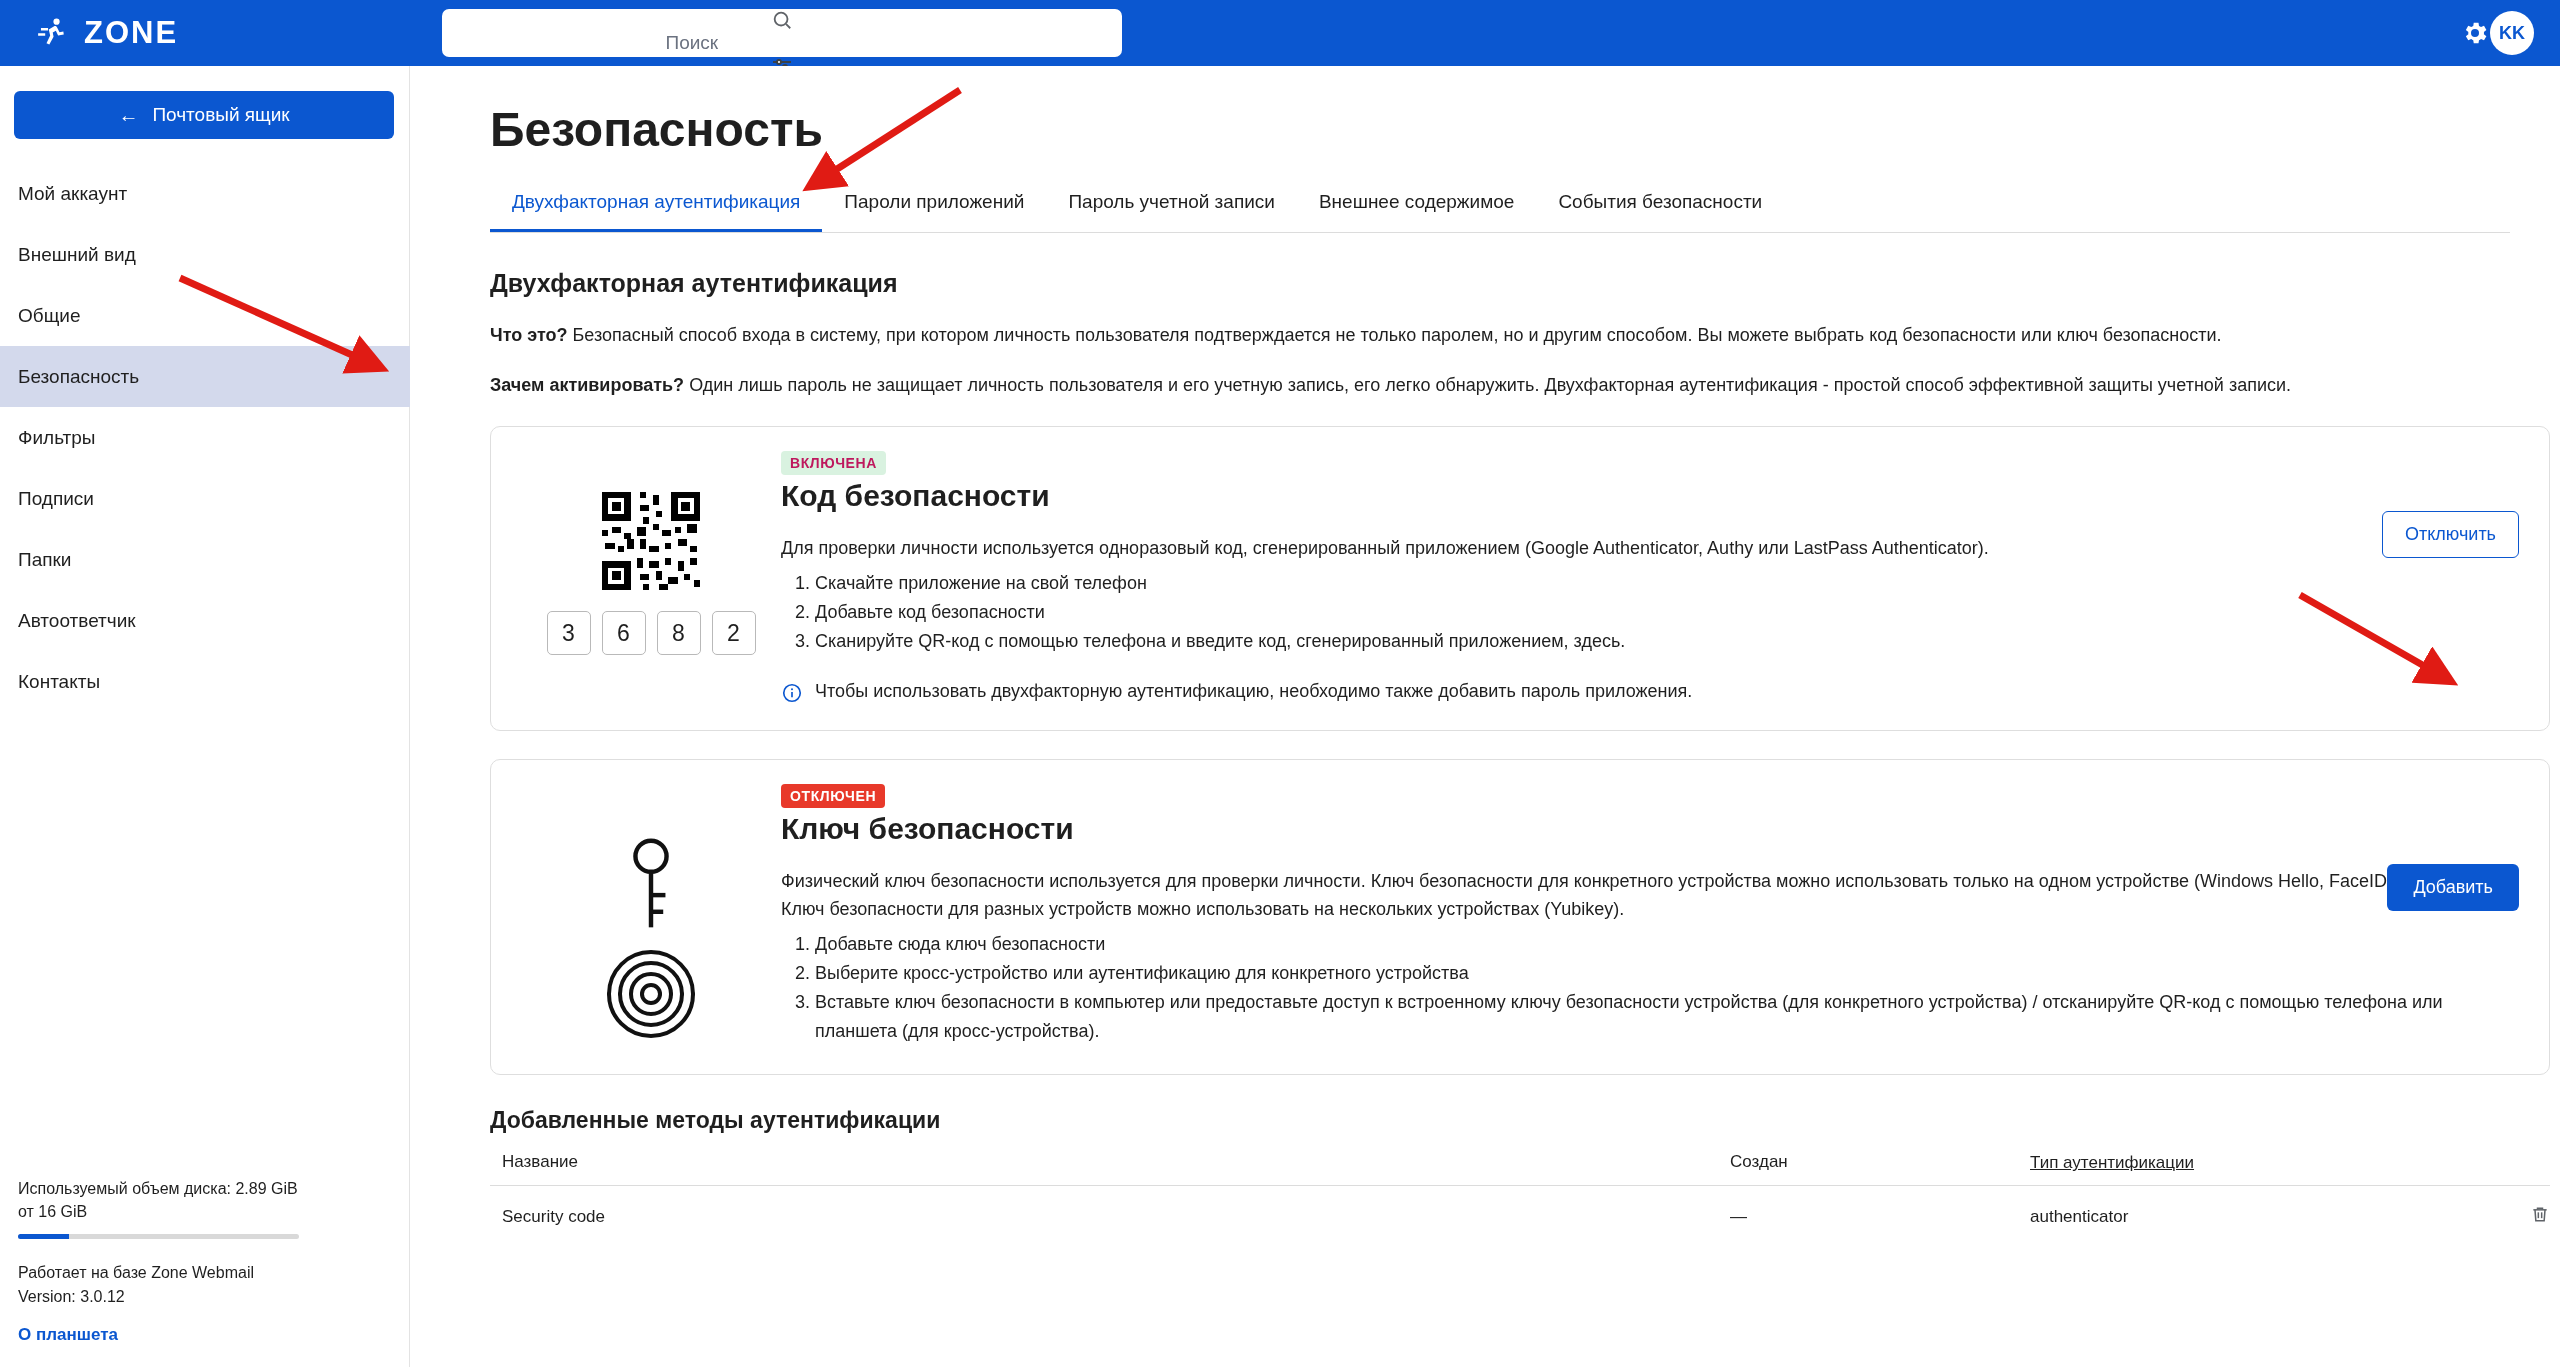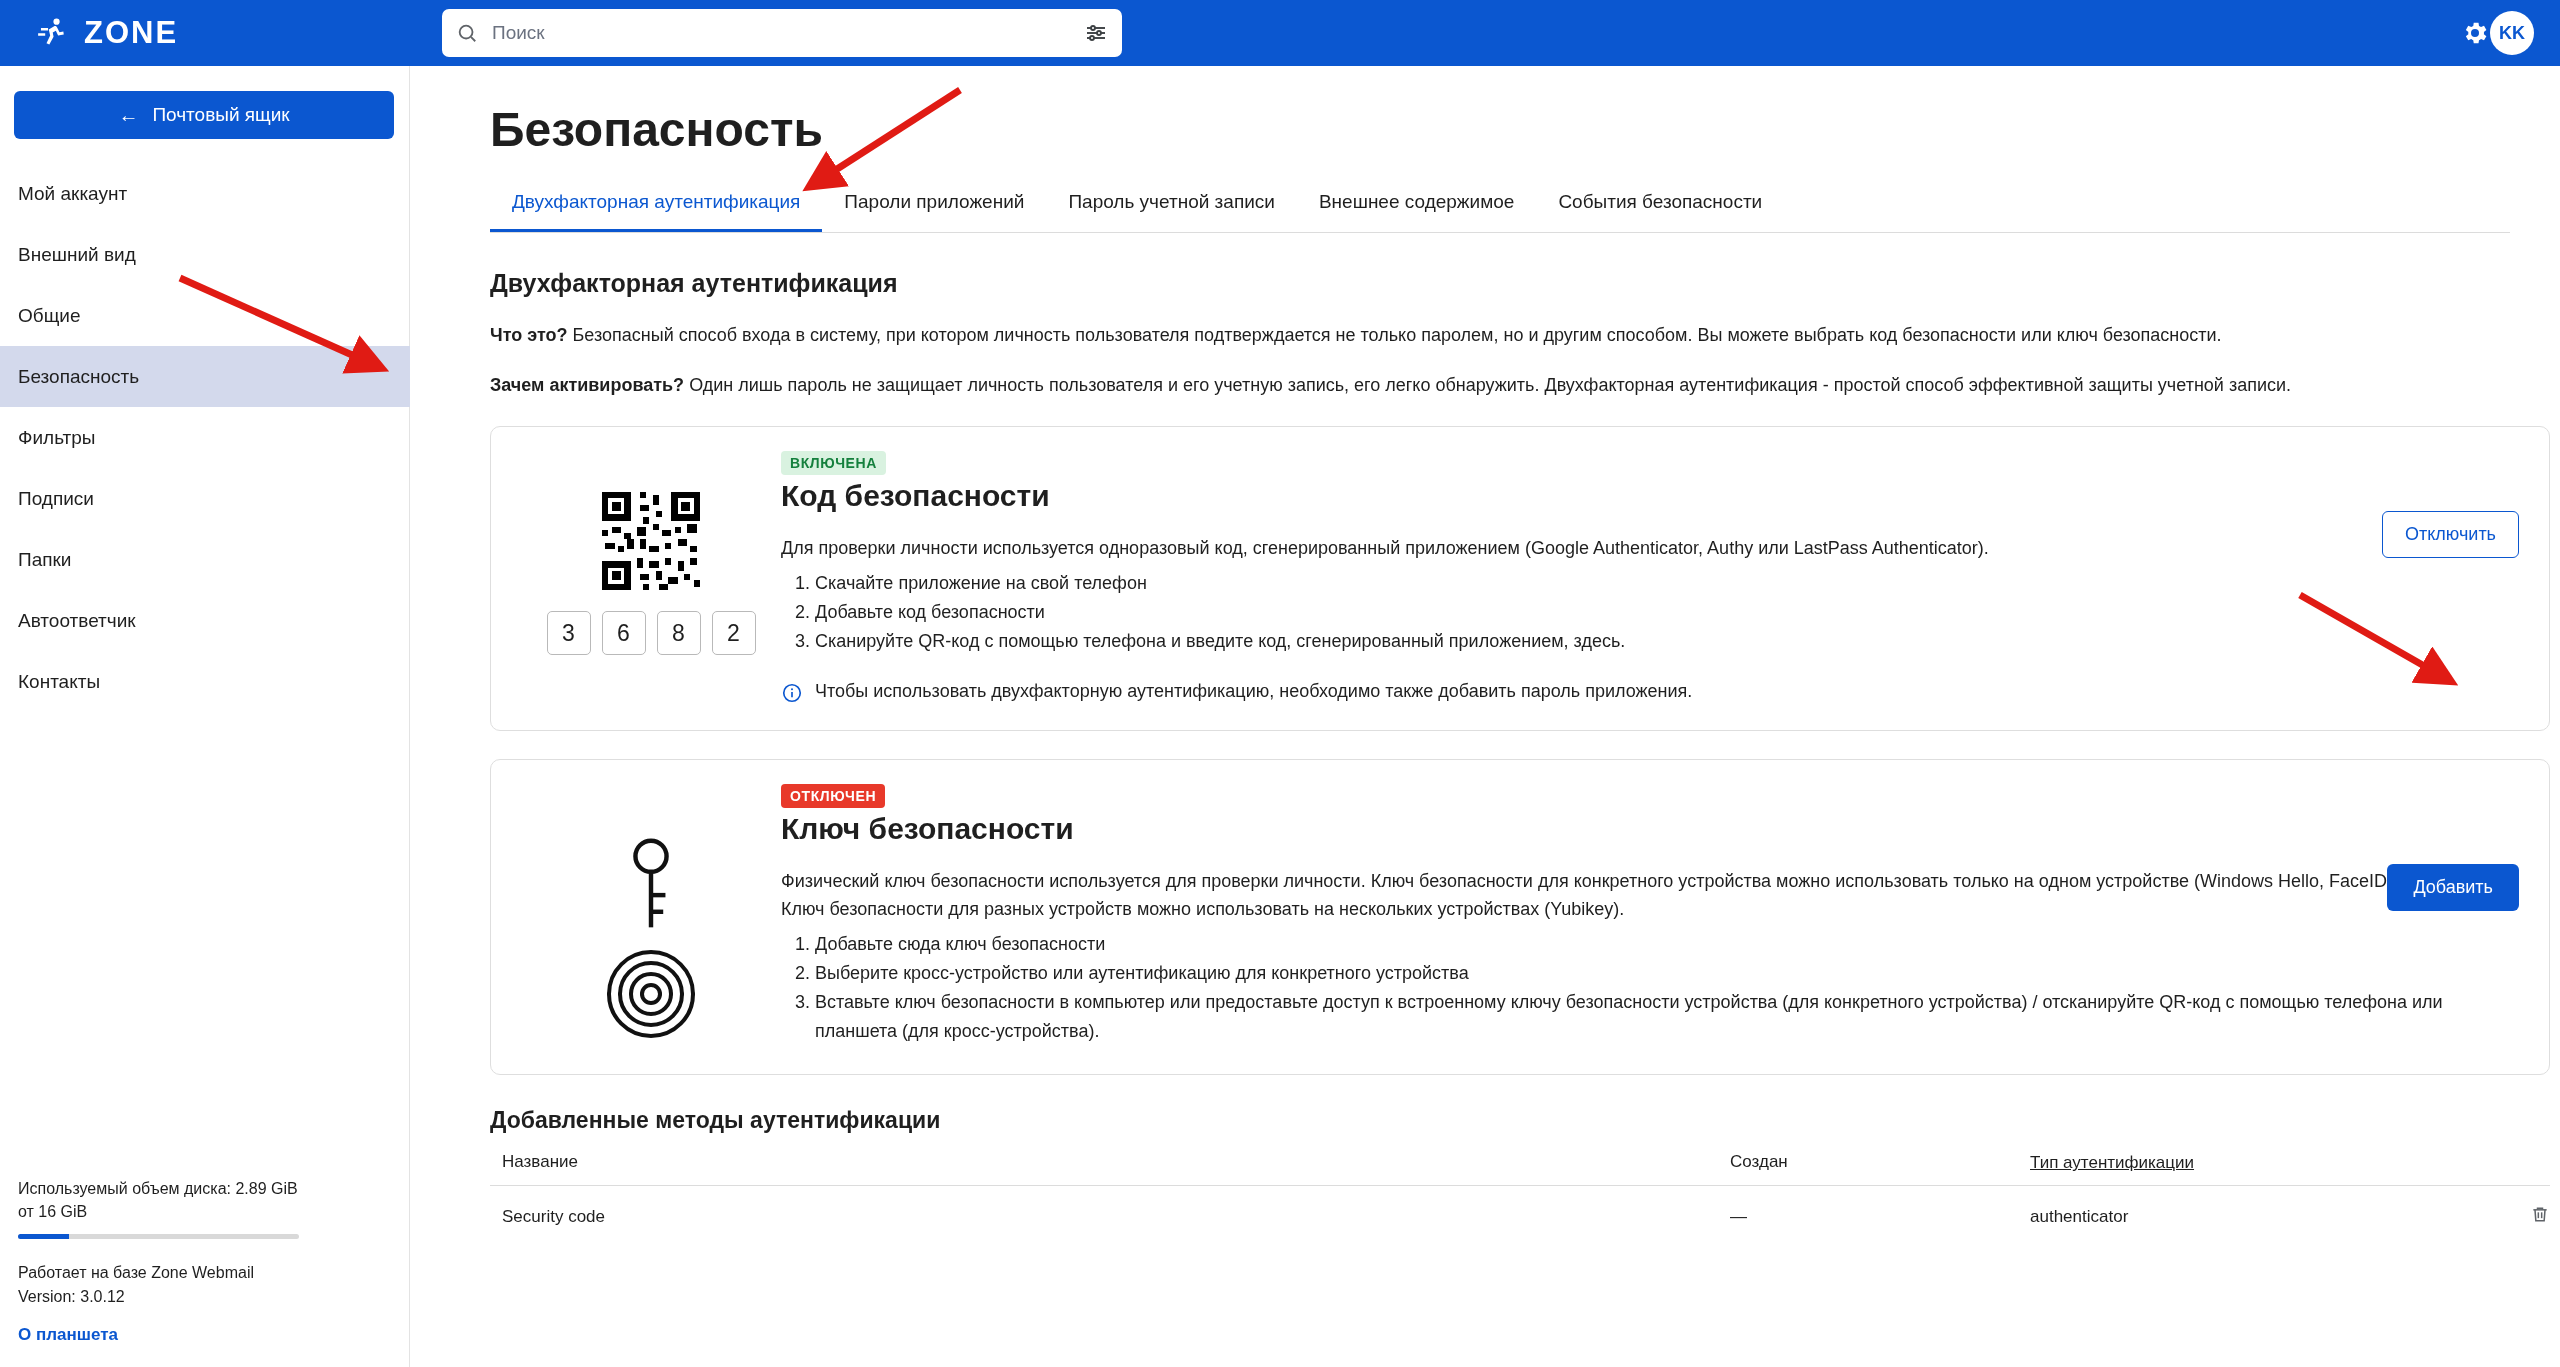--- a/index.html
+++ b/index.html
@@ -23,21 +23,21 @@
     padding-left: 36px; gap: 14px;
   }
   .brand-icon { width: 34px; height: 34px; color: #fff; }
   .brand-text {
     color: #ffffff; font-size: 31px; font-weight: bold; letter-spacing: 2px;
   }
   .search-wrap {
     position: absolute; left: 442px; top: 9px;
     width: 680px; height: 48px;
     background: #ffffff; border-radius: 7px;
-    display: flex; align-items: center; padding: 0 14px;
+    display: flex; align-items: center; padding: 0 14px; flex-direction: column;
   }
   .search-icon { width: 22px; height: 22px; color: #5f6368; flex: 0 0 auto; }
   .search-input {
     border: none; outline: none; flex: 1 1 auto; height: 44px;
     font-size: 19px; color: #3c4043; padding-left: 14px;
     font-family: "Liberation Sans", sans-serif; background: transparent;
   }
   .search-input::placeholder { color: #6b7280; }
   .filter-icon { width: 24px; height: 24px; color: #3c4043; }
   .topbar-right {
@@ -117,21 +117,21 @@
   .card {
     position: relative;
     margin: 28px 0 0 32px; width: 2060px;
     border: 1px solid #dedede; border-radius: 10px; background: #fff;
     padding: 24px 30px 26px 30px;
   }
   .badge {
     display: inline-block; font-size: 14px; font-weight: bold; letter-spacing: .6px;
     padding: 4px 9px; border-radius: 4px; margin-left: 260px;
   }
-  .badge.on { background: #d9f2e0; color: #15803d; }
+  .badge.on { background: #d9f2e0; color: #be185d; }
   .badge.off { background: #e8392a; color: #ffffff; }
   .card-body { display: flex; align-items: flex-start; margin-top: 4px; }
   .card-visual {
     width: 260px; flex: 0 0 260px; display: flex; flex-direction: column;
     align-items: center; justify-content: flex-start; padding-top: 10px;
   }
   .qr { width: 104px; height: 104px; }
   .code-digits { display: flex; gap: 11px; margin-top: 18px; }
   .digit {
     width: 44px; height: 44px; border: 1px solid #b9b9b9; border-radius: 5px;

